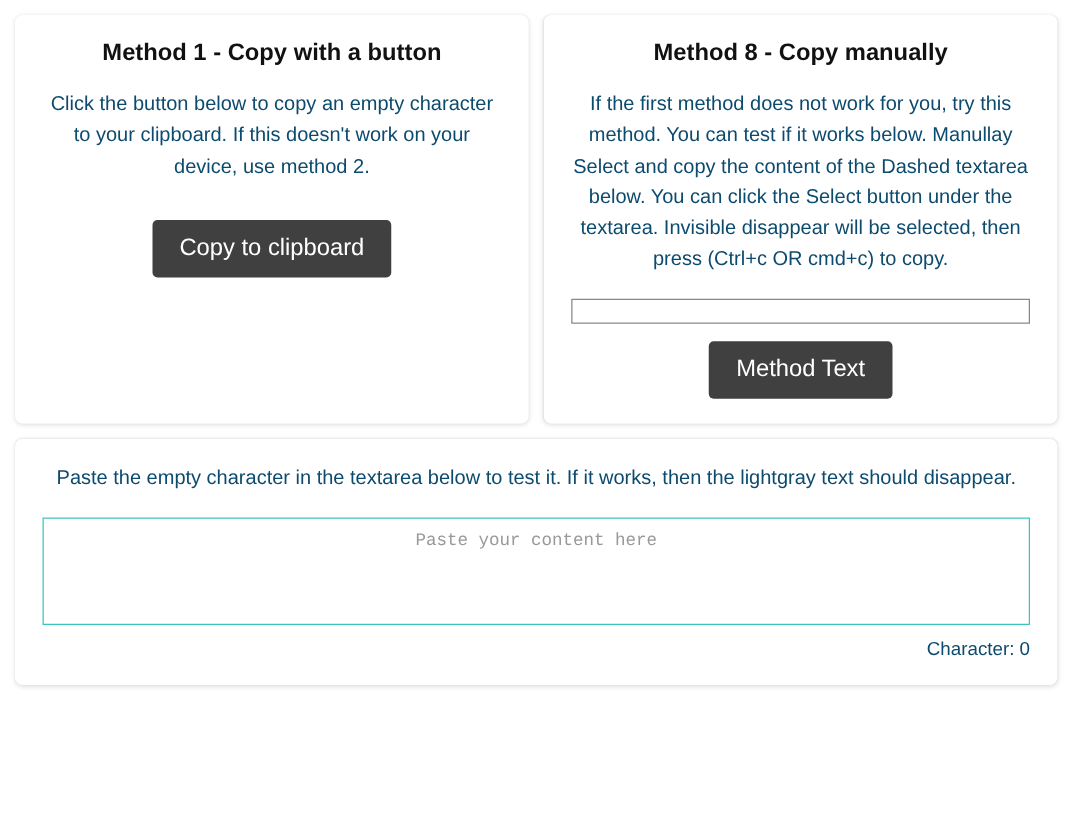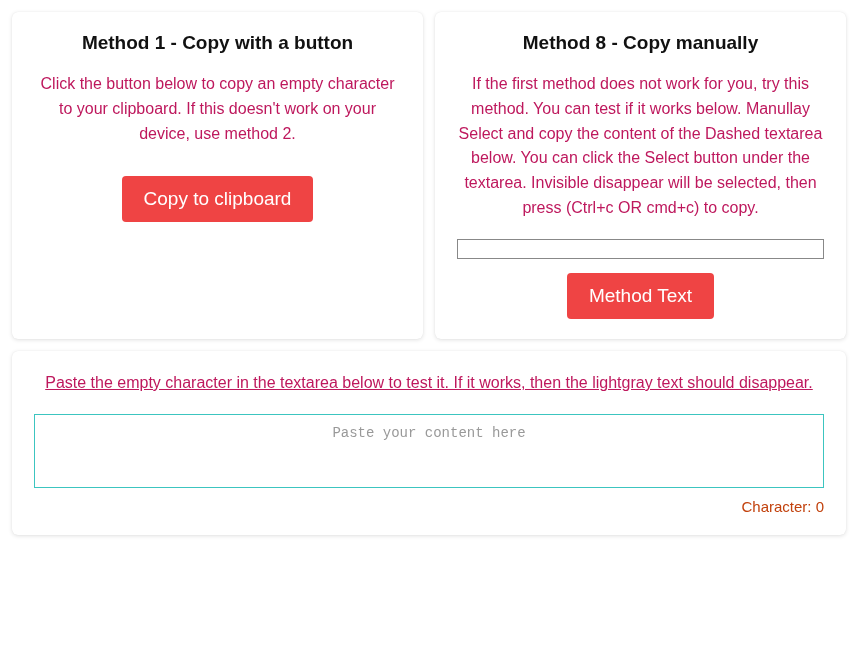--- a/index.html
+++ b/index.html
@@ -33,26 +33,26 @@
     }
     h3 {
       font-size: 19px;
       font-weight: bold;
       color: #111;
       margin-bottom: 18px;
     }
     p.desc {
       font-size: 16px;
       line-height: 1.55;
-      color: #be185d;
+      color: #0c4a6e;
       margin-bottom: 18px;
     }
     .btn {
       display: inline-block;
-      background: #ef4444;
+      background: #404040;
       color: #ffffff;
       font-size: 19px;
       padding: 12px 22px;
       border: none;
       border-radius: 4px;
       cursor: pointer;
       font-family: inherit;
     }
     .center {
       text-align: center;
@@ -65,41 +65,40 @@
       width: 100%;
       height: 20px;
       border: 1px solid #888;
       font-size: 13px;
       padding: 1px 4px;
       margin-bottom: 14px;
       font-family: inherit;
     }
     .test-textarea {
       width: 100%;
-      height: 74px;
+      height: 86px;
       border: 1px solid #3cc5c0;
       resize: none;
       padding: 10px 12px;
       font-family: "Courier New", monospace;
       font-size: 14px;
       color: #333;
       outline: none;
     }
     .test-textarea::placeholder {
       color: #999;
     }
     .char-count {
       text-align: right;
       font-size: 15px;
-      color: #c2410c;
+      color: #0c4a6e;
       margin-top: 6px;
     }
     .test-desc {
       margin-bottom: 28px;
-      text-decoration: underline;
     }
   </style>
 </head>
 <body>
 
 <div class="row">
   <div class="card card-half">
     <h3>Method 1 - Copy with a button</h3>
     <p class="desc">Click the button below to copy an empty character to your clipboard. If this doesn't work on your device, use method 2.</p>
     <div class="center method1-btn-wrap">

